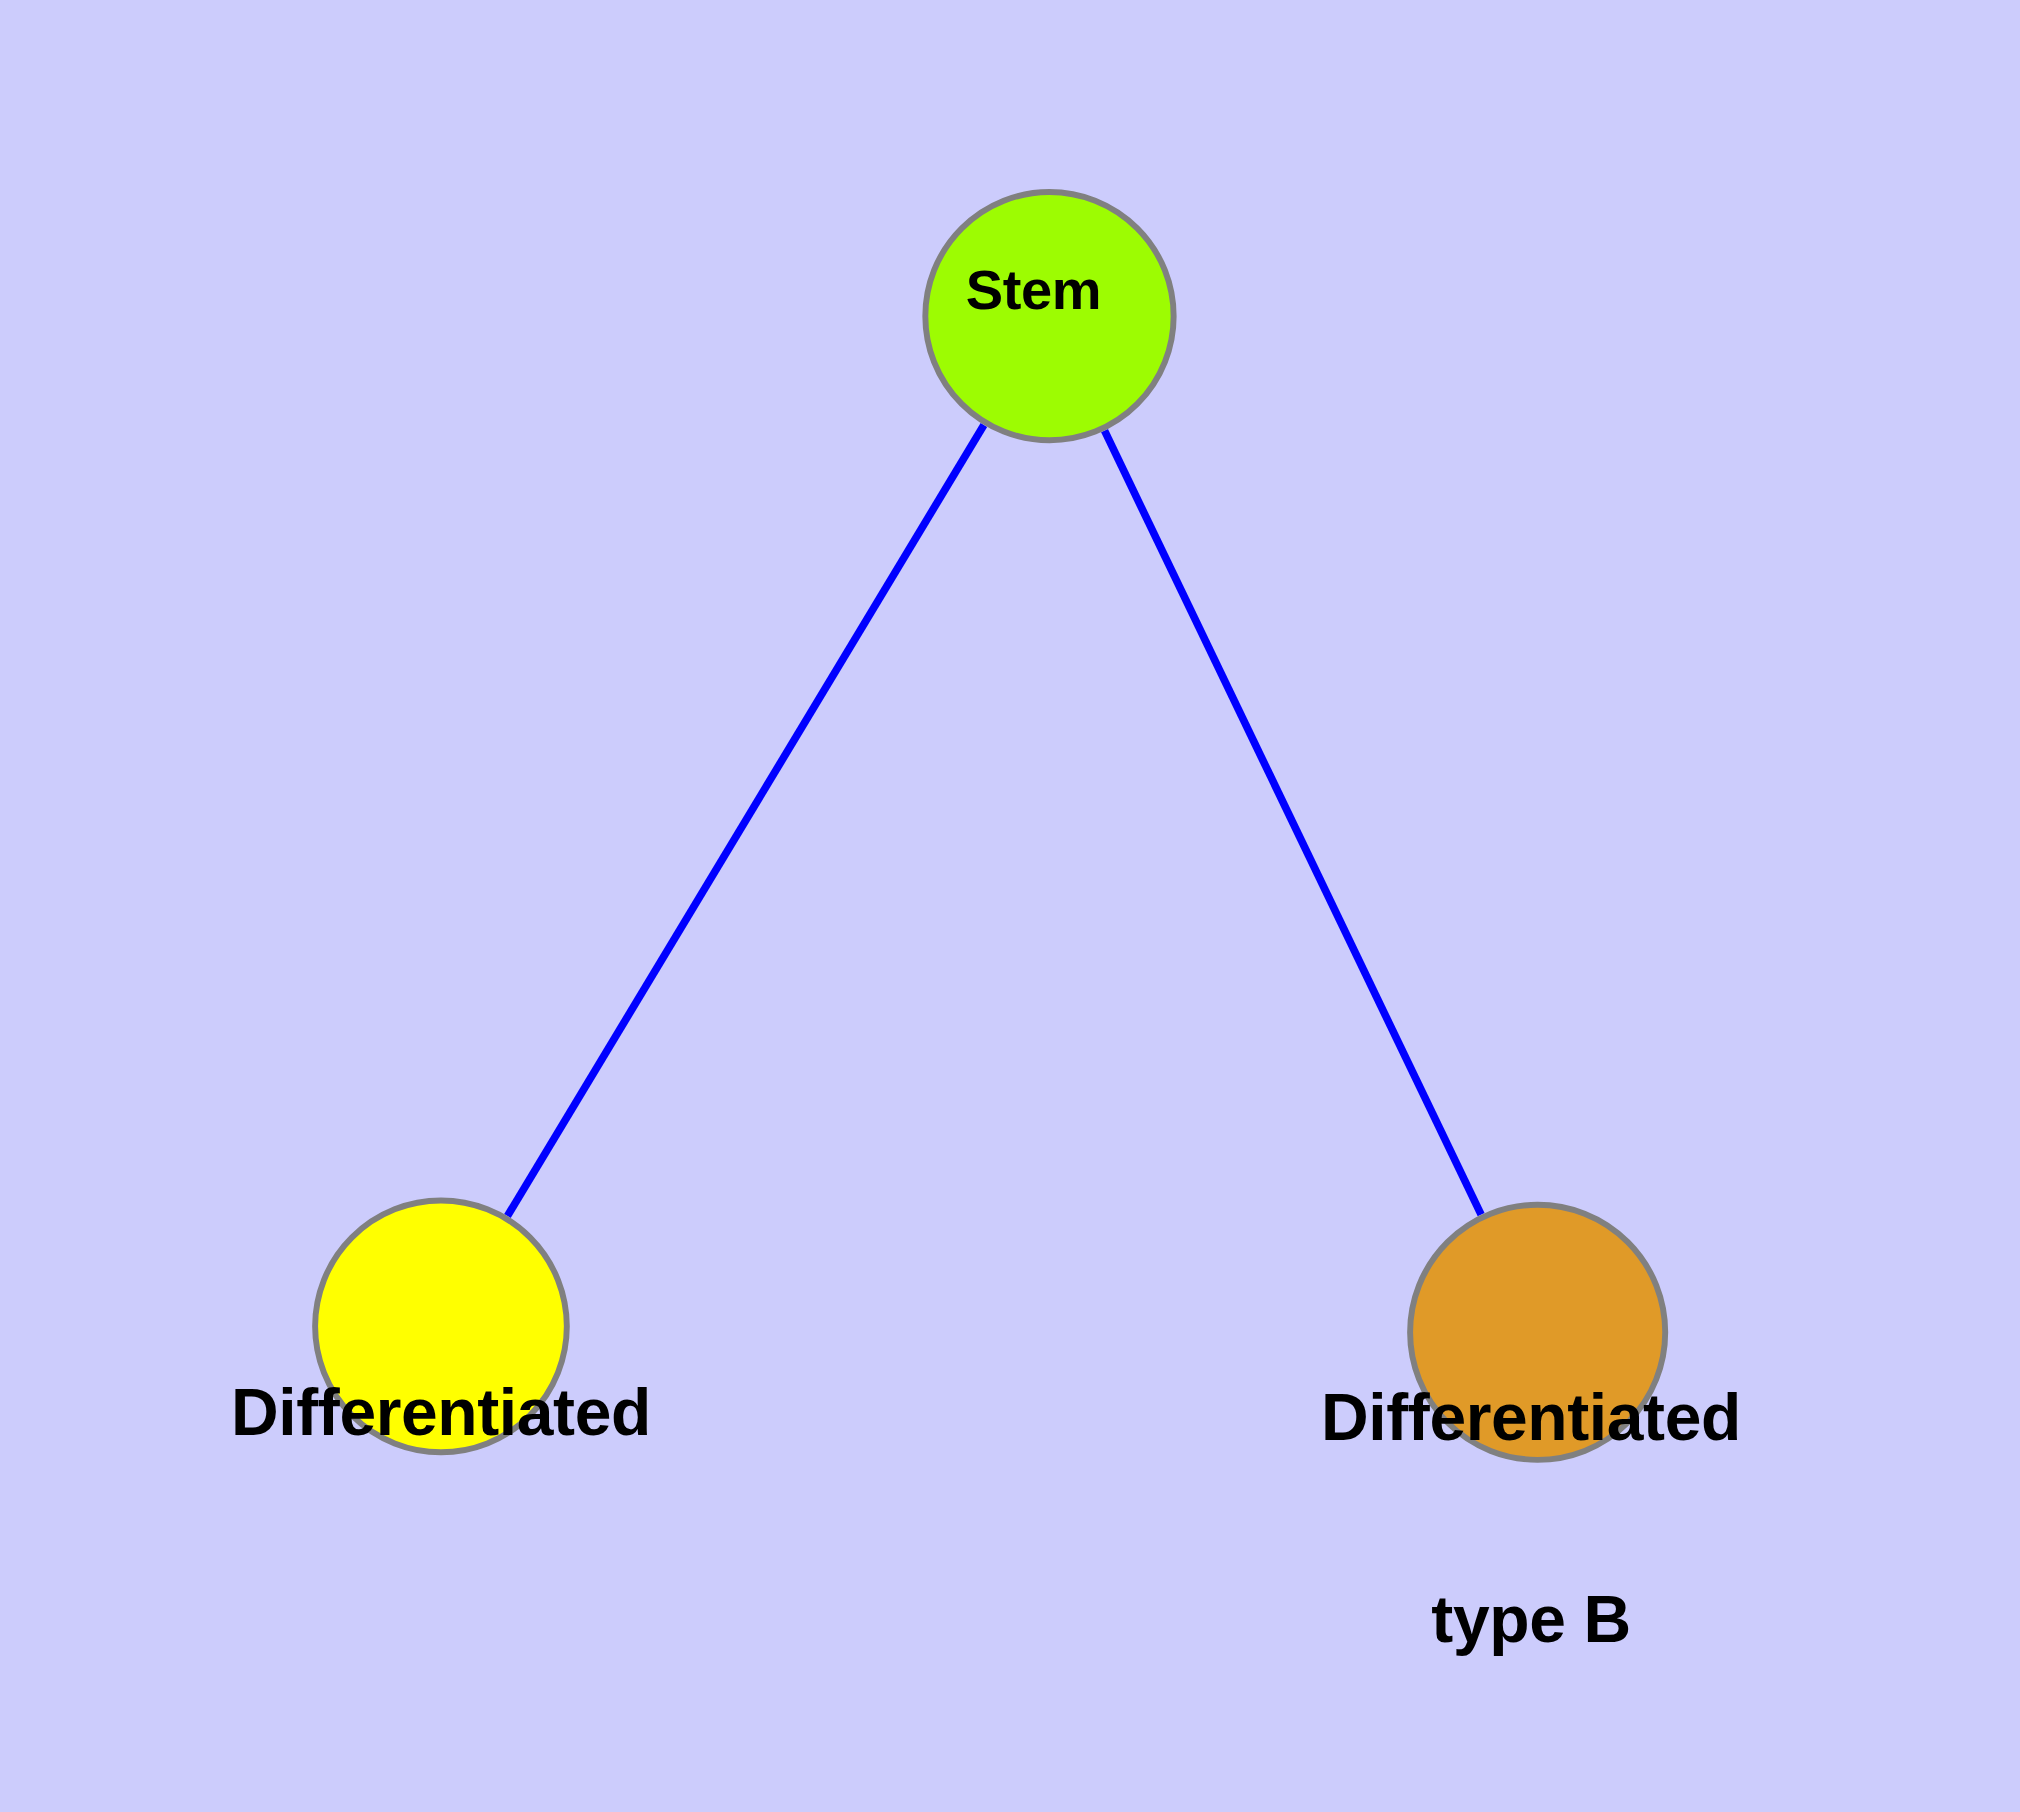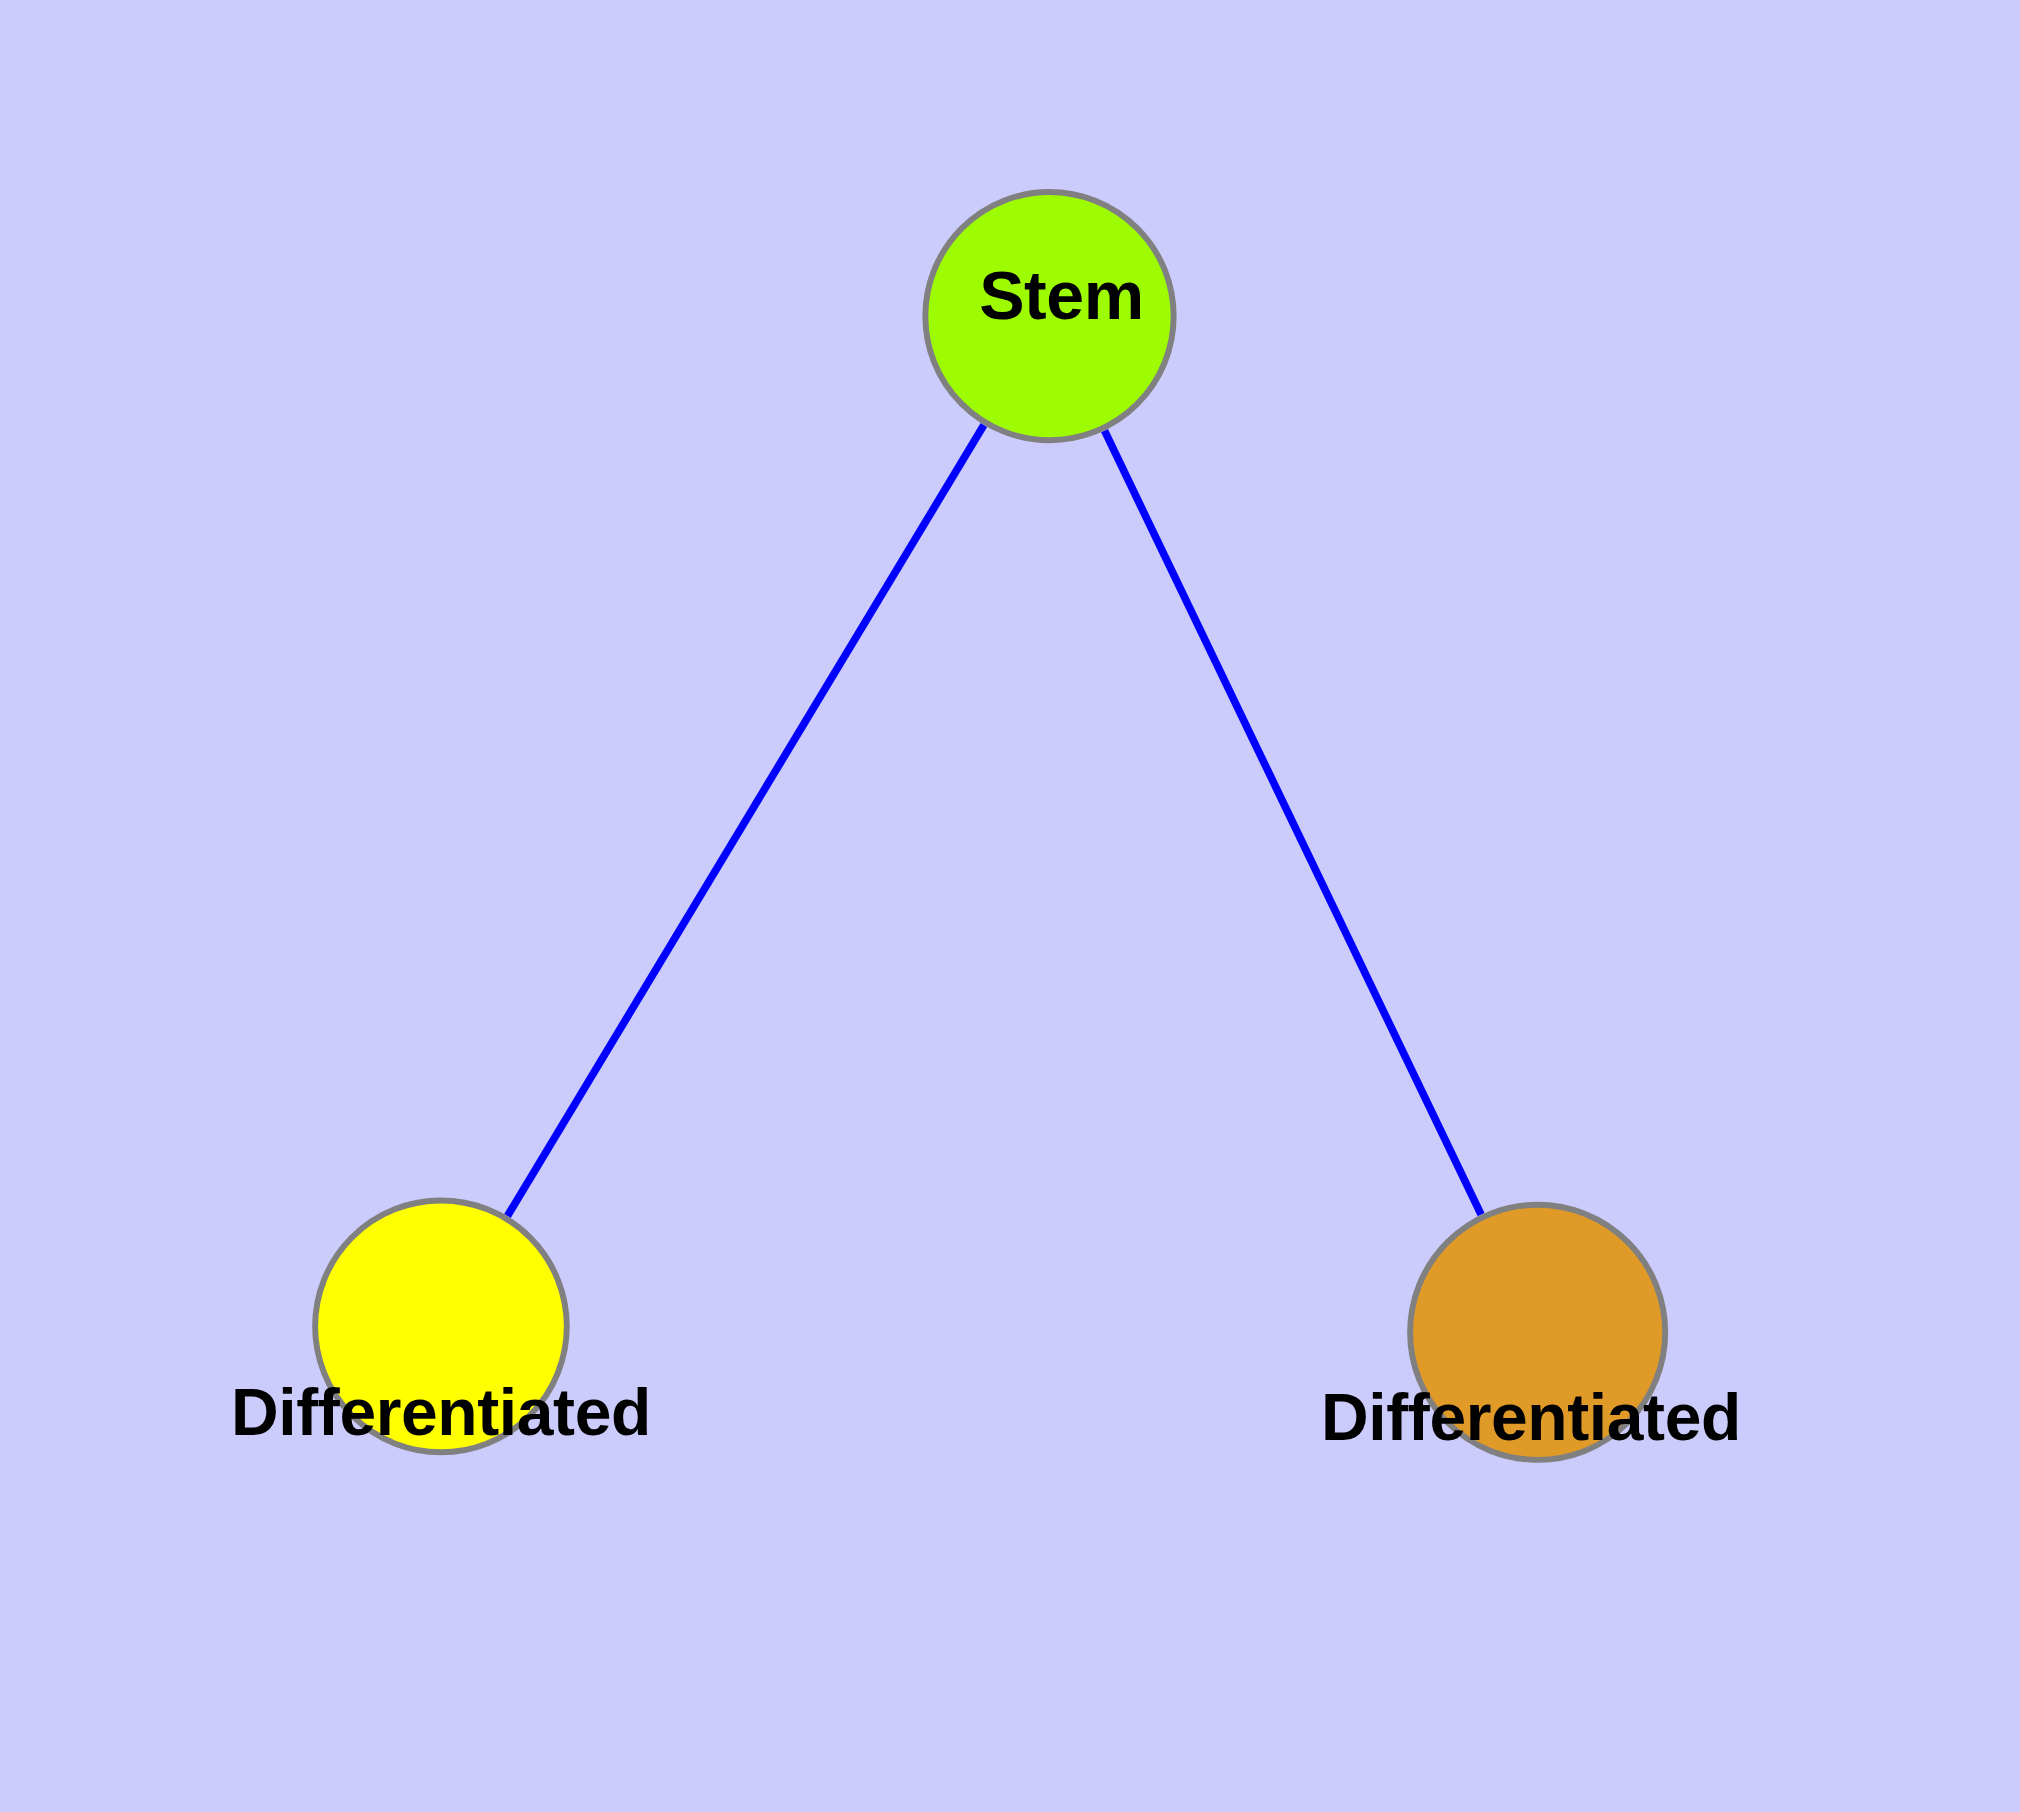--- a/index.html
+++ b/index.html
@@ -30,24 +30,24 @@
     position: absolute;
     text-align: center;
     font-weight: bold;
     color: #000000;
     line-height: 1.02;
     white-space: pre;
     pointer-events: none;
     letter-spacing: -0.4px;
   }
   #label-stem {
-    left: 892px;
+    left: 864px;
     top: 261px;
     width: 339px;
-    font-size: 68px;
+    font-size: 56px;
   }
   #label-typeA {
     left: 102px;
     top: 1244px;
     width: 678px;
     font-size: 66px;
   }
   #label-typeB {
     left: 1192px;
     top: 1249px;
@@ -75,16 +75,17 @@
   </svg>
 
   <div class="node-label" id="label-stem" style="color: rgb(0, 0, 0);">Stem</div>
 
   <div class="node-label" id="label-typeA" style="color: rgb(0, 0, 0);">
     <div>Differentiated</div>
   </div>
 
   <div class="node-label" id="label-typeB" style="color: rgb(0, 0, 0);">
     <div>Differentiated</div>
+    <div>type B</div>
   </div>
 
 </div>
 
 
 </body></html>

